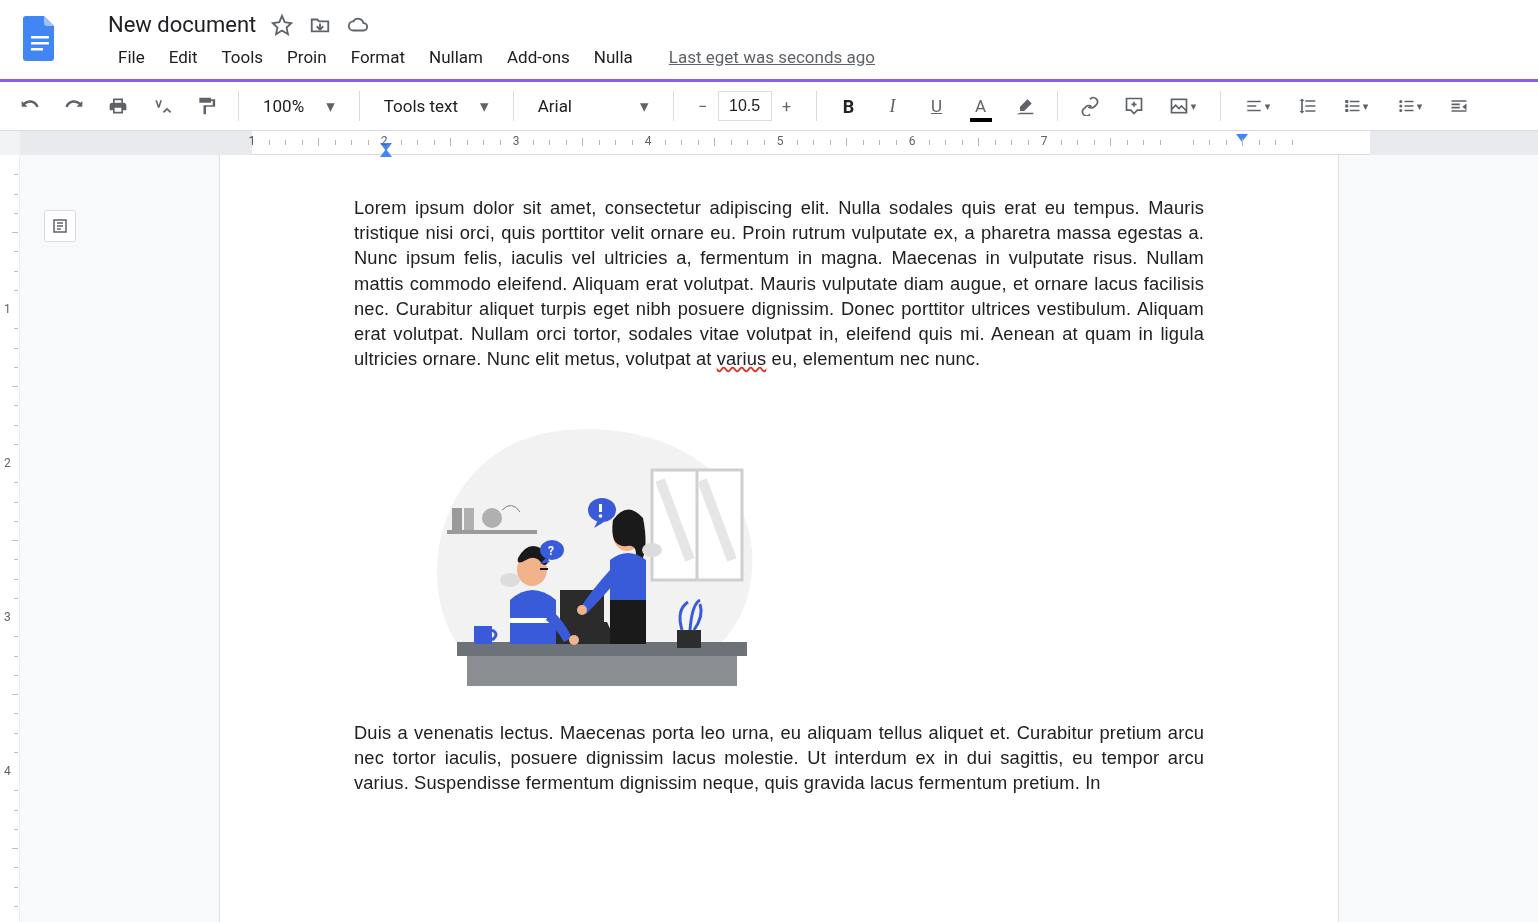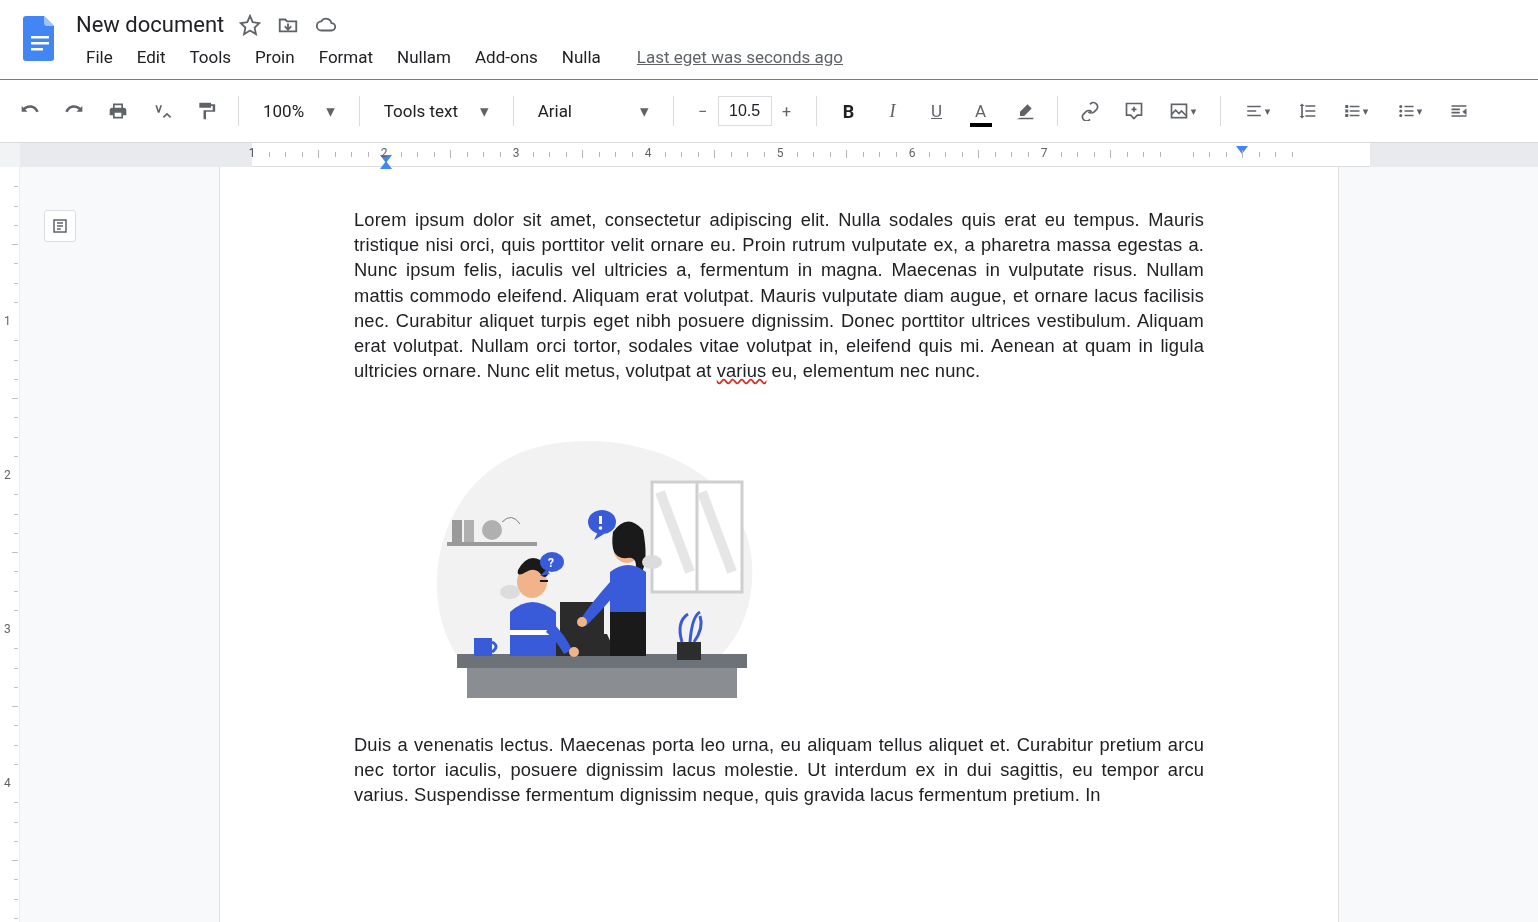--- a/index.html
+++ b/index.html
@@ -2,31 +2,31 @@
 <html><head>
 <meta charset="utf-8">
 <style>
 * { box-sizing: border-box; margin: 0; padding: 0; }
 body { font-family: "Google Sans", Roboto, Arial, sans-serif; background: #fff; color: #202124; overflow: hidden; }
 .app { width: 1538px; height: 922px; display: flex; flex-direction: column; }
 
 
 .header { display: flex; align-items: flex-start; padding: 8px 12px 0 12px; }
 .doc-logo { width: 40px; height: 48px; margin: 6px 16px 0 8px; display: flex; align-items: center; justify-content: center; }
-.header-main { flex: 1; display: flex; flex-direction: column; }
+.header-main { flex: 1; display: flex; flex-direction: column; margin-left: 32px; }
 .title-row { display: flex; align-items: center; gap: 14px; padding: 4px 0; }
 .doc-title { font-size: 22px; color: #202124; font-weight: 400; }
 .title-icons { display: flex; gap: 14px; color: #5f6368; }
 .title-icons span { width: 24px; height: 24px; display: flex; align-items: center; justify-content: center; cursor: pointer; }
 .menu-row { display: flex; align-items: center; gap: 4px; padding: 2px 0 8px 0; }
 .menu-item { font-size: 17px; color: #202124; padding: 4px 10px; border-radius: 4px; cursor: pointer; }
 .last-edit { font-size: 17px; color: #5f6368; text-decoration: underline; margin-left: 22px; cursor: pointer; }
 
 
-.toolbar { border-top: 1px solid #8b5cf6; border-bottom: 1px solid #dadce0; display: flex; align-items: center; padding: 0 12px; height: 64px; gap: 8px; background: #fff; }
+.toolbar { border-top: 3px solid #8b5cf6; border-bottom: 1px solid #dadce0; display: flex; align-items: center; padding: 0 12px; height: 52px; gap: 8px; background: #fff; }
 .tbtn { width: 36px; height: 36px; display: flex; align-items: center; justify-content: center; color: #5f6368; cursor: pointer; border-radius: 4px; }
 .sep { width: 1px; height: 30px; background: #dadce0; margin: 0 6px; }
 .combo { display: flex; align-items: center; gap: 8px; padding: 0 10px; cursor: pointer; color: #202124; font-size: 17px; }
 .combo .caret { color: #5f6368; }
 .fontsize { display: flex; align-items: center; gap: 0; }
 .fontsize .tbtn { width: 30px; }
 .fontsize input { width: 54px; height: 30px; border: 1px solid #dadce0; text-align: center; font-size: 16px; color: #202124; }
 .text-color { position: relative; }
 .text-color .underline-bar { position: absolute; bottom: 2px; left: 7px; width: 22px; height: 4px; background: #000; }
 

